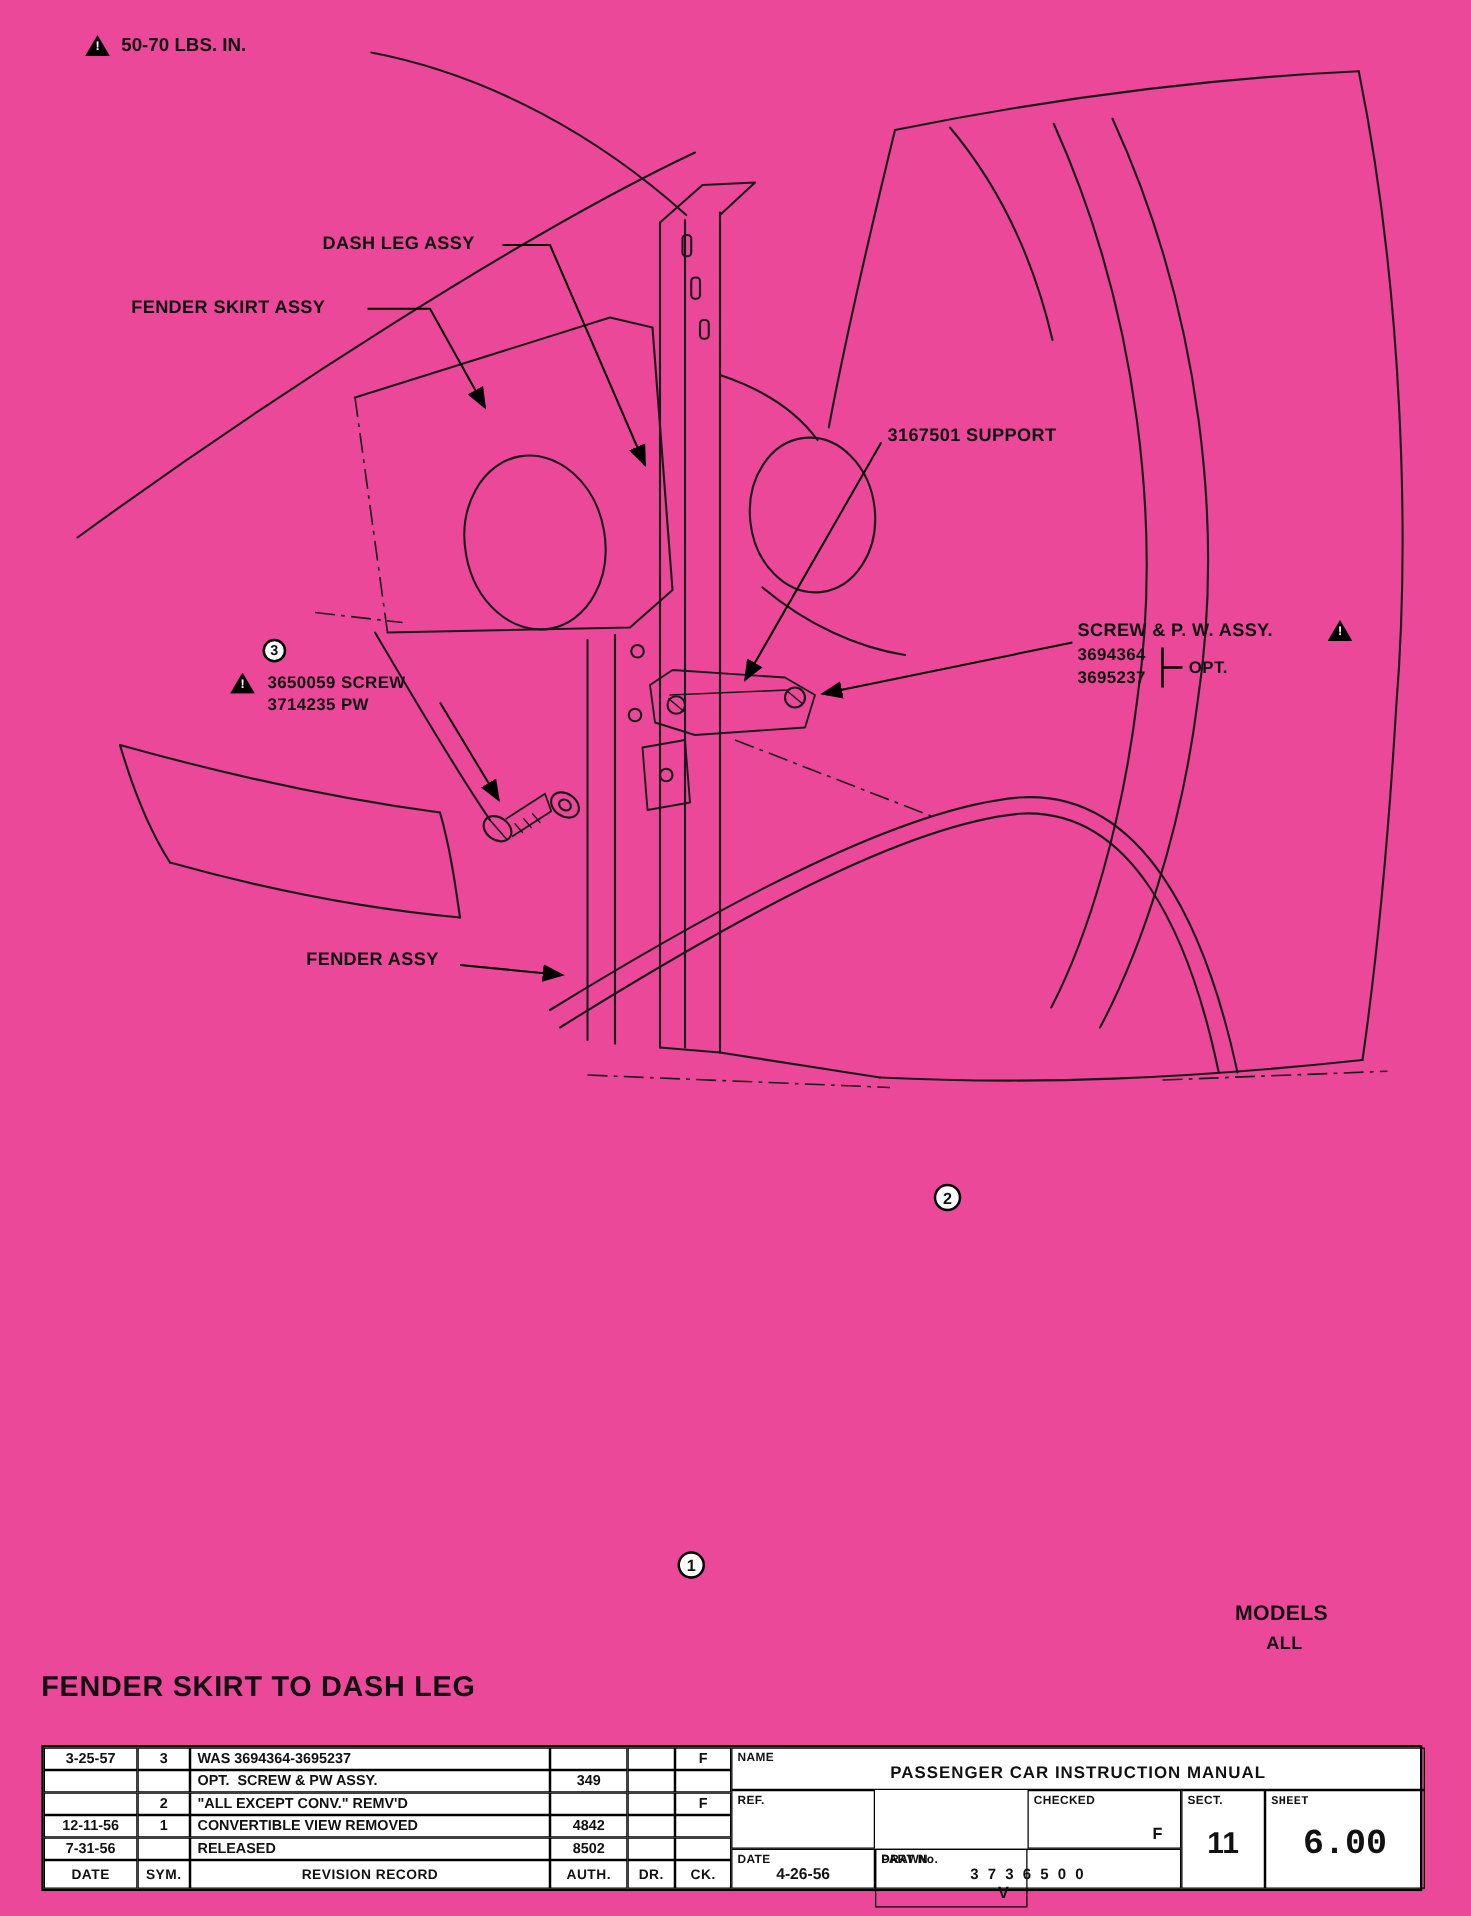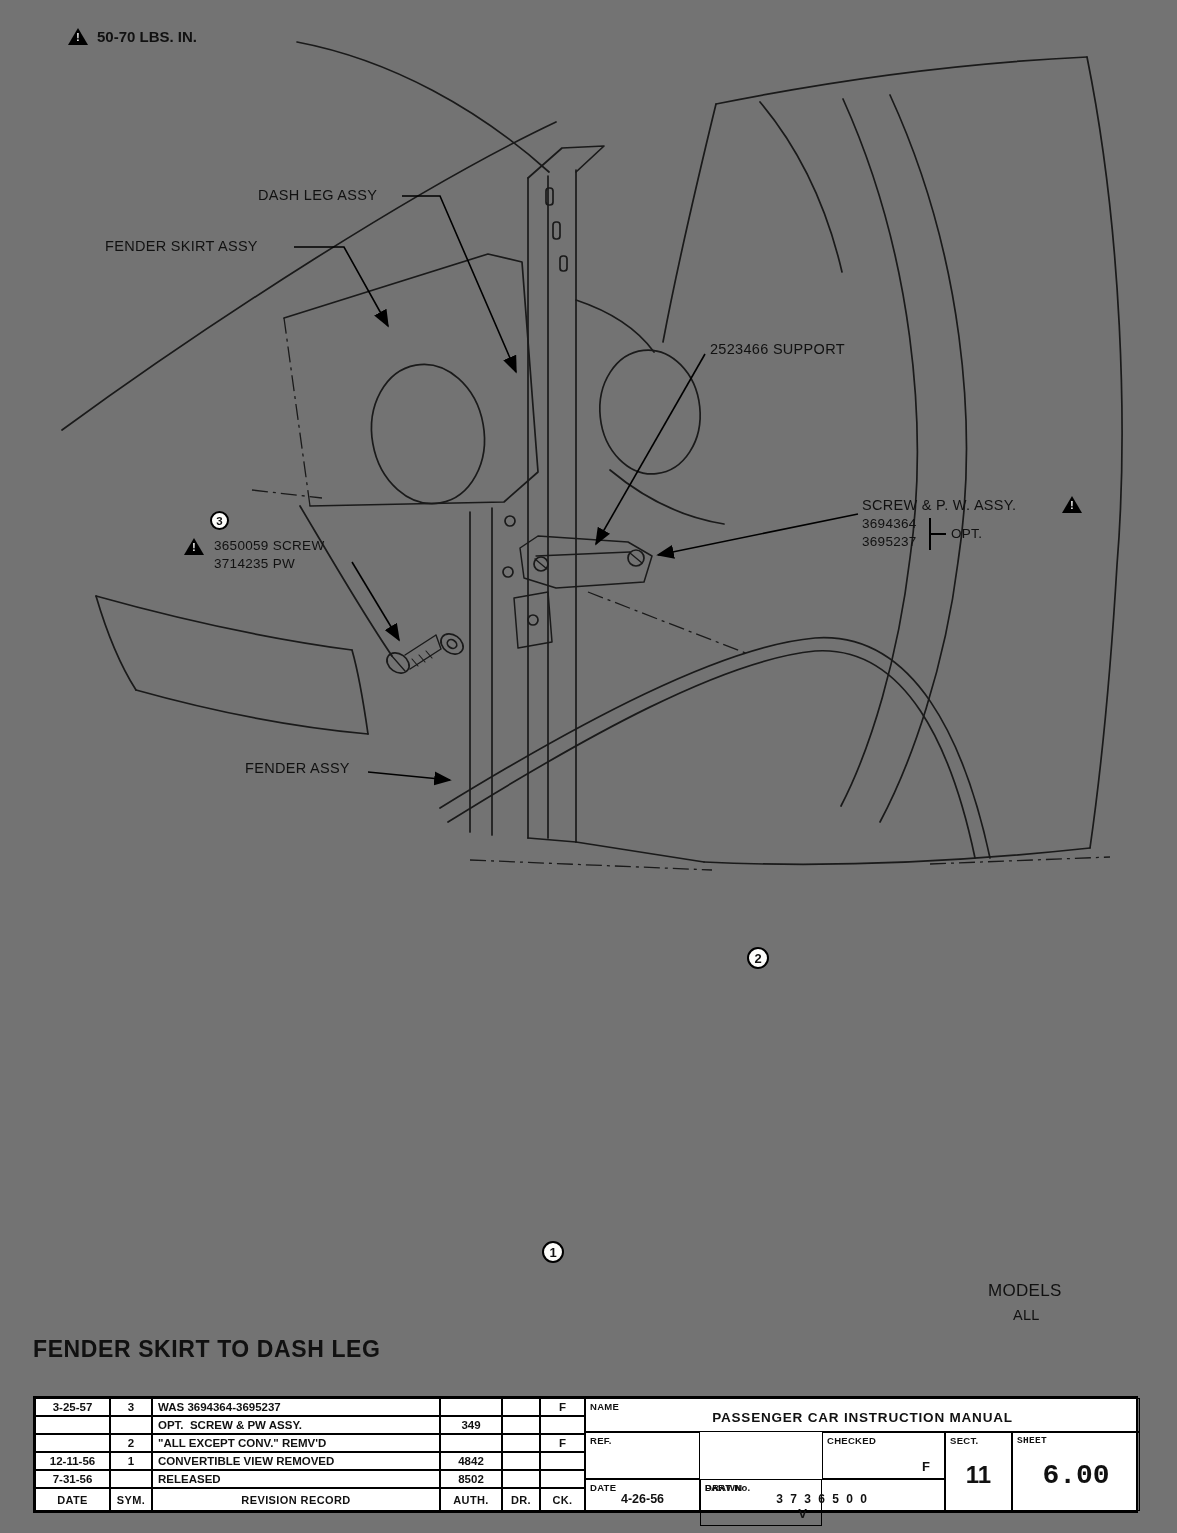--- a/index.html
+++ b/index.html
@@ -1,21 +1,21 @@
 <!DOCTYPE html>
 <html><head>
 <meta charset="utf-8">
 <style>
   * { margin:0; padding:0; box-sizing:border-box; }
   html,body { background:#ffffff; }
   body { font-family:"Liberation Sans", sans-serif; color:#111; }
-  .page { position:relative; width:1177px; height:1533px; background:#737373; overflow:hidden; }
+  .page { position:relative; width:1177px; height:1533px; background:#ec4899; overflow:hidden; }
   .art { position:absolute; left:0; top:0; width:1177px; height:1533px; pointer-events:none; }
 
-  .lbl { position:absolute; font-weight:normal; font-size:14.5px; letter-spacing:.3px; white-space:nowrap; }
+  .lbl { position:absolute; font-weight:bold; font-size:14.5px; letter-spacing:.3px; white-space:nowrap; }
   .lbl.small { font-size:13.5px; }
   .heading { position:absolute; left:33px; top:1336px; font-weight:bold; font-size:23px; letter-spacing:.6px; }
 
   .torque { position:absolute; left:68px; top:28px; display:flex; align-items:center; gap:9px; font-weight:bold; font-size:15px; }
 
   .tri { width:20px; height:17px; background:#000; clip-path:polygon(50% 0,100% 100%,0 100%);
          color:#fff; font-size:10px; font-weight:bold; text-align:center; line-height:19px; flex:0 0 auto; }
   .tri::after { content:"!"; }
   .tri.abs { position:absolute; }
 
@@ -131,21 +131,21 @@
     </g>
   </svg>
 
   <div class="torque">
     <span class="tri"></span>
     <span>50-70 LBS. IN.</span>
   </div>
 
   <div class="lbl" style="left:258px; top:187px;">DASH LEG ASSY</div>
   <div class="lbl" style="left:105px; top:238px;">FENDER SKIRT ASSY</div>
-  <div class="lbl" style="left:710px; top:341px;">2523466 SUPPORT</div>
+  <div class="lbl" style="left:710px; top:341px;">3167501 SUPPORT</div>
 
   <span class="tri abs" style="left:184px; top:538px;"></span>
   <div class="circ sm" style="left:210px; top:511px;">3</div>
   <div class="lbl small" style="left:214px; top:538px;">3650059 SCREW</div>
   <div class="lbl small" style="left:214px; top:556px;">3714235 PW</div>
 
   <div class="lbl" style="left:862px; top:497px;">SCREW &amp; P. W. ASSY.</div>
   <span class="tri abs" style="left:1062px; top:496px;"></span>
   <div class="lbl small" style="left:862px; top:516px;">3694364</div>
   <div class="lbl small" style="left:862px; top:534px;">3695237</div>

